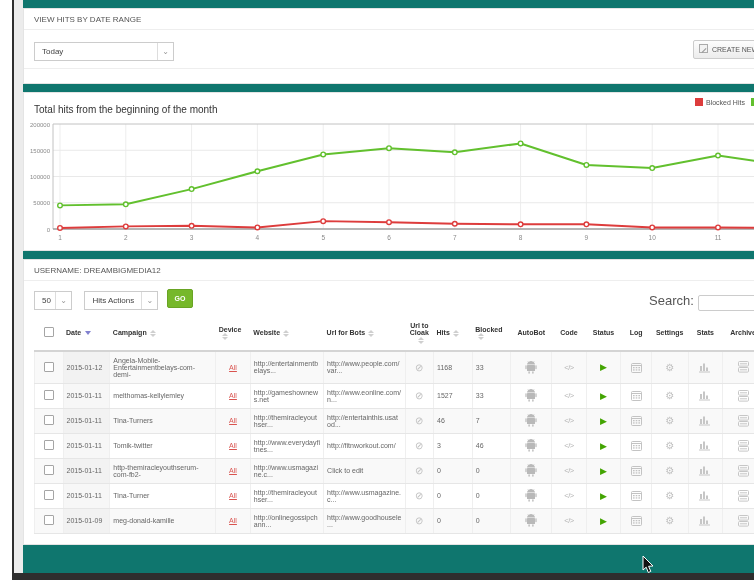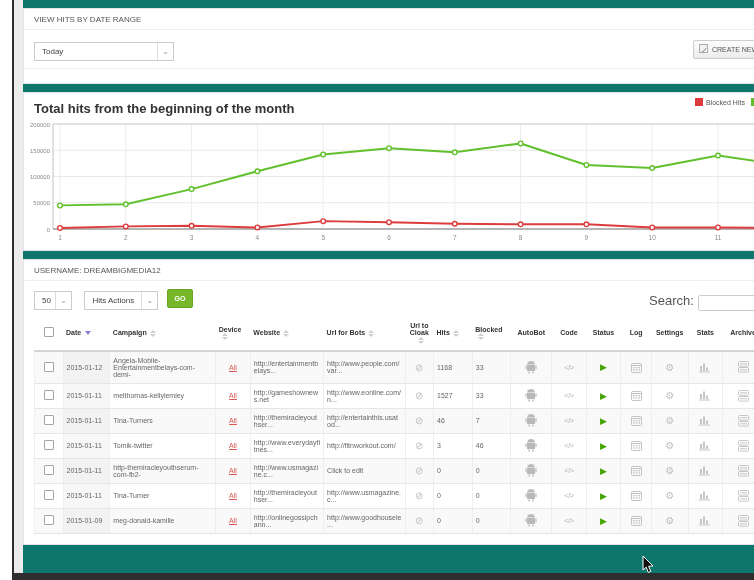--- a/index.html
+++ b/index.html
@@ -24,21 +24,21 @@
   .create-btn { position:absolute; left:669px; top:10px; height:19px; white-space:nowrap;
     background:linear-gradient(#fdfdfd,#ececec); border:1px solid #ccc; border-radius:2px;
     font-size:7px; color:#555; line-height:17px; padding:0 7px 0 5px; }
   .create-btn .ic { display:inline-block; width:9px; height:9px; border:1px solid #aaa; background:#f2f2f2;
     vertical-align:-1px; margin-right:4px; position:relative; }
   .create-btn .ic::after{ content:""; position:absolute; left:1px; top:5px; width:6px; height:1px;
     background:#999; transform:rotate(-45deg); }
 
   
   .chart-head { position:relative; padding:6px 10px 1px; }
-  .chart-title { font-size:13px; font-weight:bold; color:#333; }
+  .chart-title { font-size:10px; font-weight:normal; color:#333; }
   .legend { position:absolute; left:665px; top:5px; white-space:nowrap; font-size:7px; color:#555; }
   .legend .li { margin-left:6px; }
   .legend .sw { display:inline-block; width:8px; height:8px; vertical-align:-1px; margin-right:3px; }
   .chart-body { height:132px; overflow:hidden; }
 
   
   .tp-controls { padding:8px 10px; position:relative; height:35px; }
   .sel-pagesize { width:38px; }
   .sel-bulk { width:74px; margin-left:8px; }
   .go-btn { display:inline-block; margin-left:4px; height:19px; width:26px; background:#76b82a;

